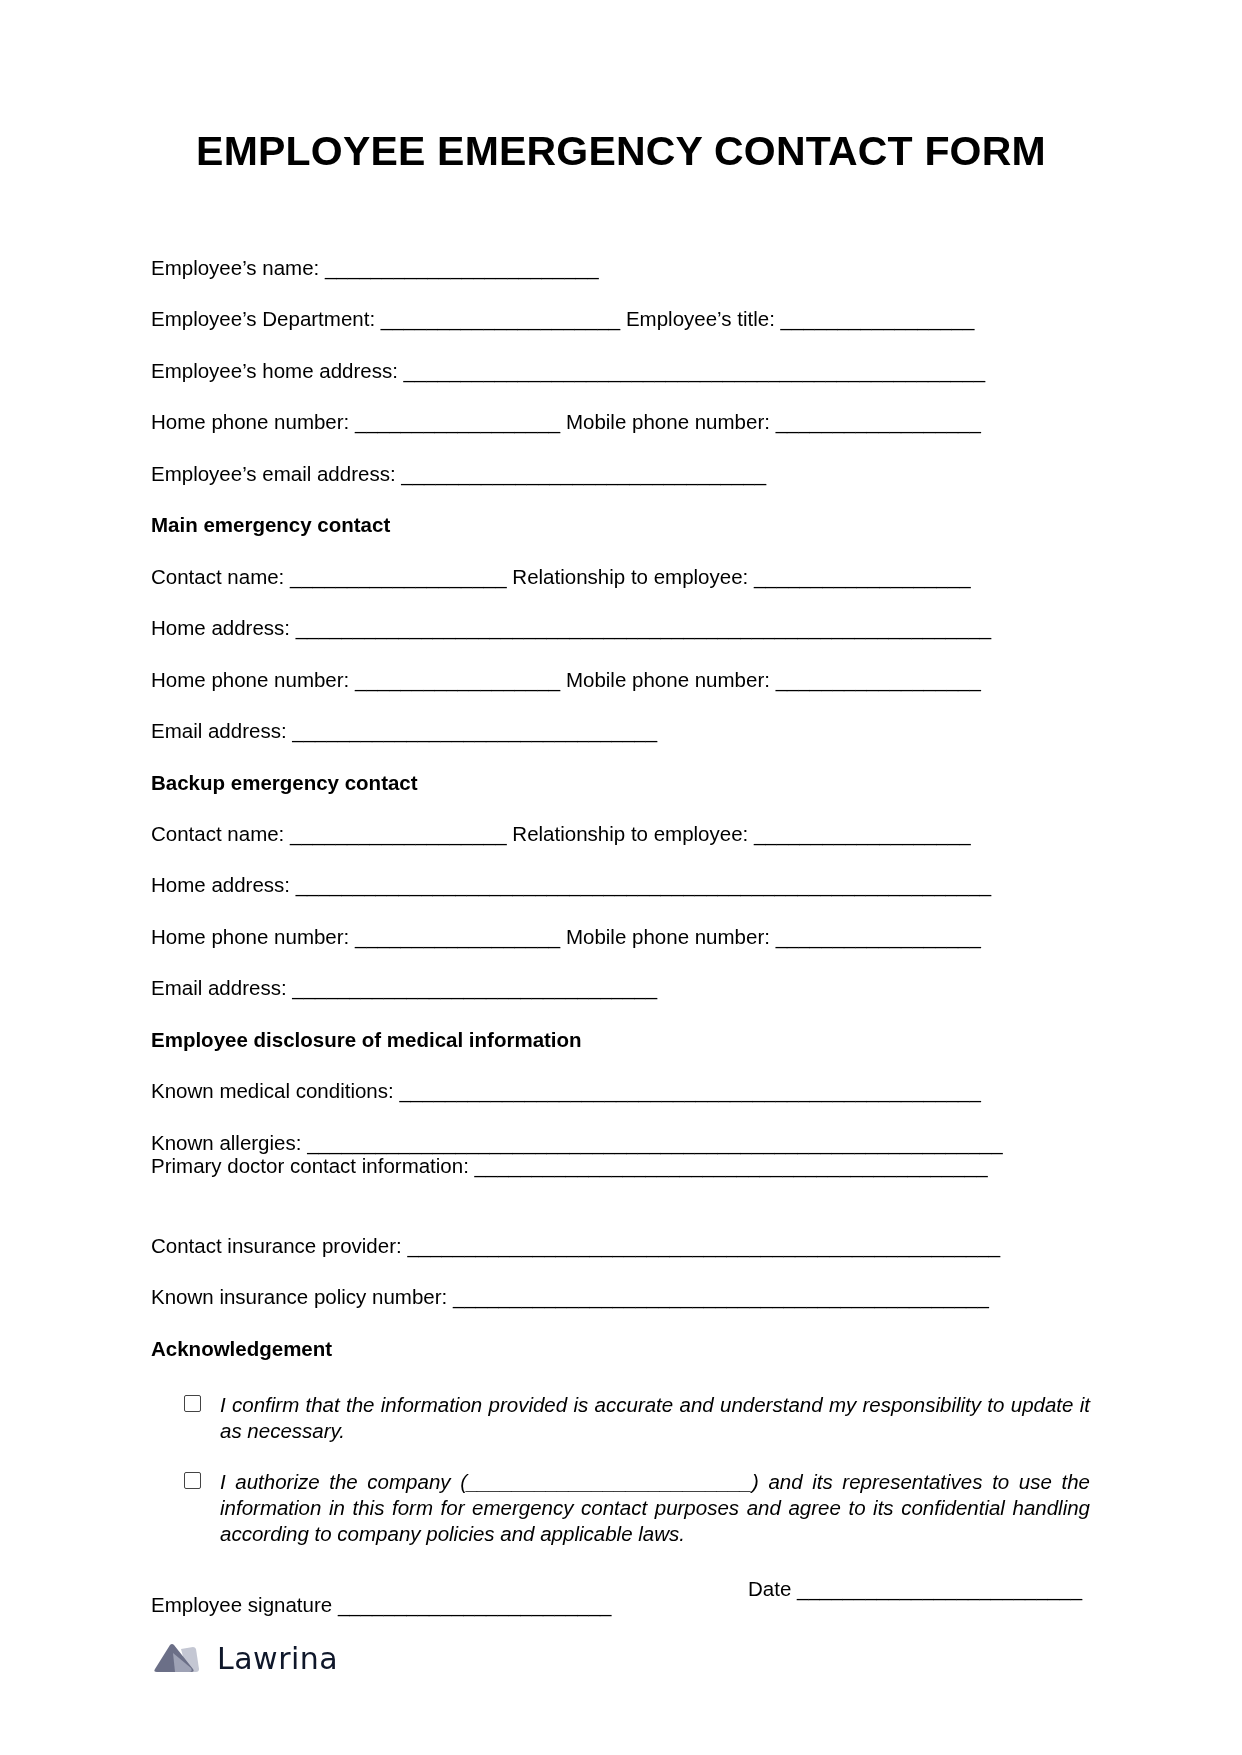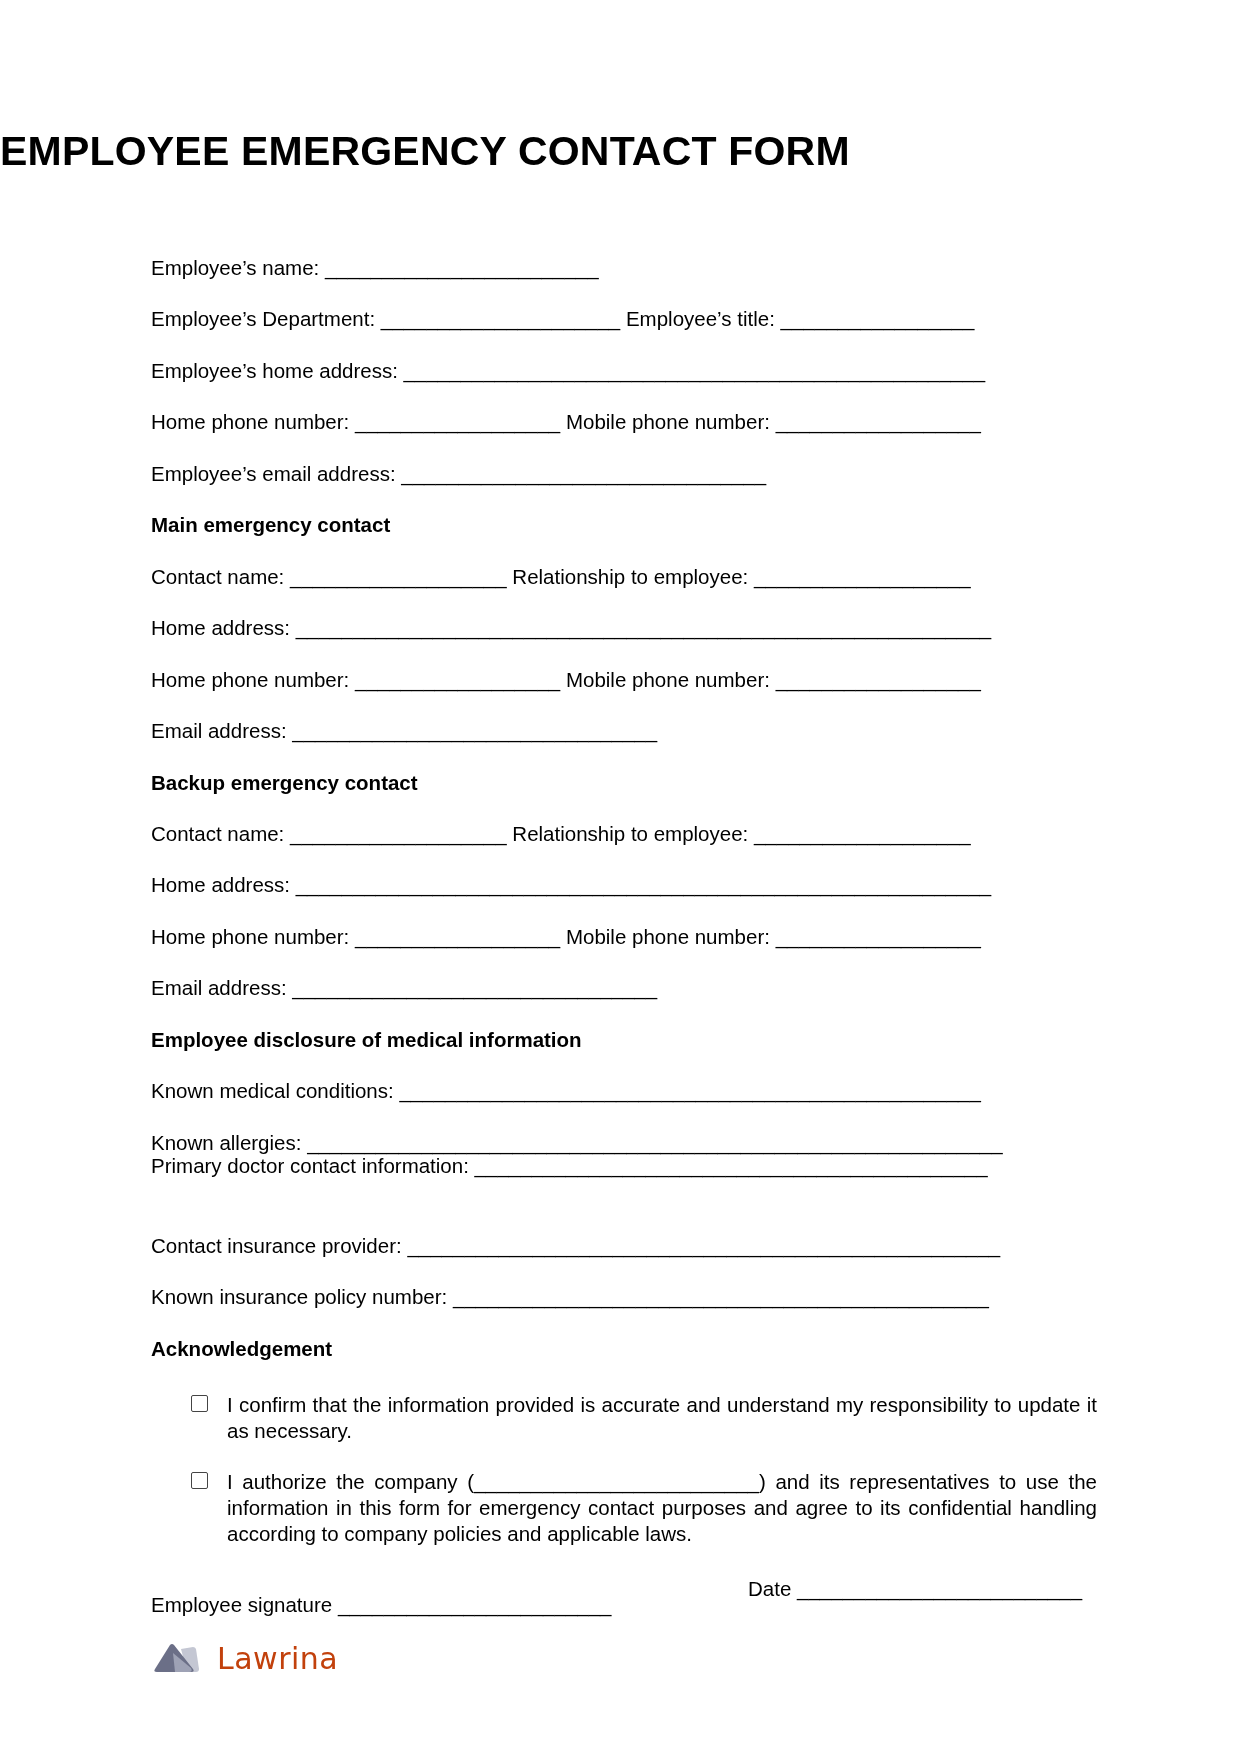--- a/index.html
+++ b/index.html
@@ -1,29 +1,29 @@
 <!DOCTYPE html>
 <html><head>
 <meta charset="utf-8">
 <style>
   html, body { margin:0; padding:0; background:#ffffff; }
   body { width:1242px; height:1755px; position:relative; overflow:hidden;
          font-family:"Liberation Sans", sans-serif; color:#000; }
-  .title { position:absolute; left:0; width:1242px; top:128px; text-align:left;
+  .title { position:absolute; left:0; width:1242px; top:128px; text-align:center;
            font-weight:bold; font-size:41px; letter-spacing:0.2px; }
   .line { position:absolute; left:151px; font-size:20.5px; white-space:pre; line-height:24px; }
   .heading { font-weight:bold; }
   .blank { white-space:pre; }
-  .ack { position:absolute; left:191px; width:906px; font-size:20.5px; line-height:26px; }
+  .ack { position:absolute; left:184px; width:906px; font-size:20.5px; line-height:26px;font-style:italic; }
   .ack .cb { position:absolute; left:0; top:3px; width:17px; height:17px;
              border:1.6px solid #444; border-radius:2px; box-sizing:border-box; }
   .ack .txt { margin-left:36px; text-align:justify; text-align-last:left; }
   .logo { position:absolute; left:153px; top:1641px; display:flex; align-items:center; }
   .logo svg { display:block; }
-  .logo .name { font-size:30px; color:#c2410c; margin-left:16px; letter-spacing:0.5px; font-family:"DejaVu Sans", sans-serif; }
+  .logo .name { font-size:30px; color:#0f172a; margin-left:16px; letter-spacing:0.5px; font-family:"DejaVu Sans", sans-serif; }
 </style>
 </head>
 <body>
 
 <div class="title">EMPLOYEE EMERGENCY CONTACT FORM</div>
 
 <div class="line" style="top:256px"><span>Employee’s name:</span> <span class="blank">________________________</span></div>
 
 <div class="line" style="top:307px"><span>Employee’s Department:</span> <span class="blank">_____________________</span> <span>Employee’s title:</span> <span class="blank">_________________</span></div>
 

